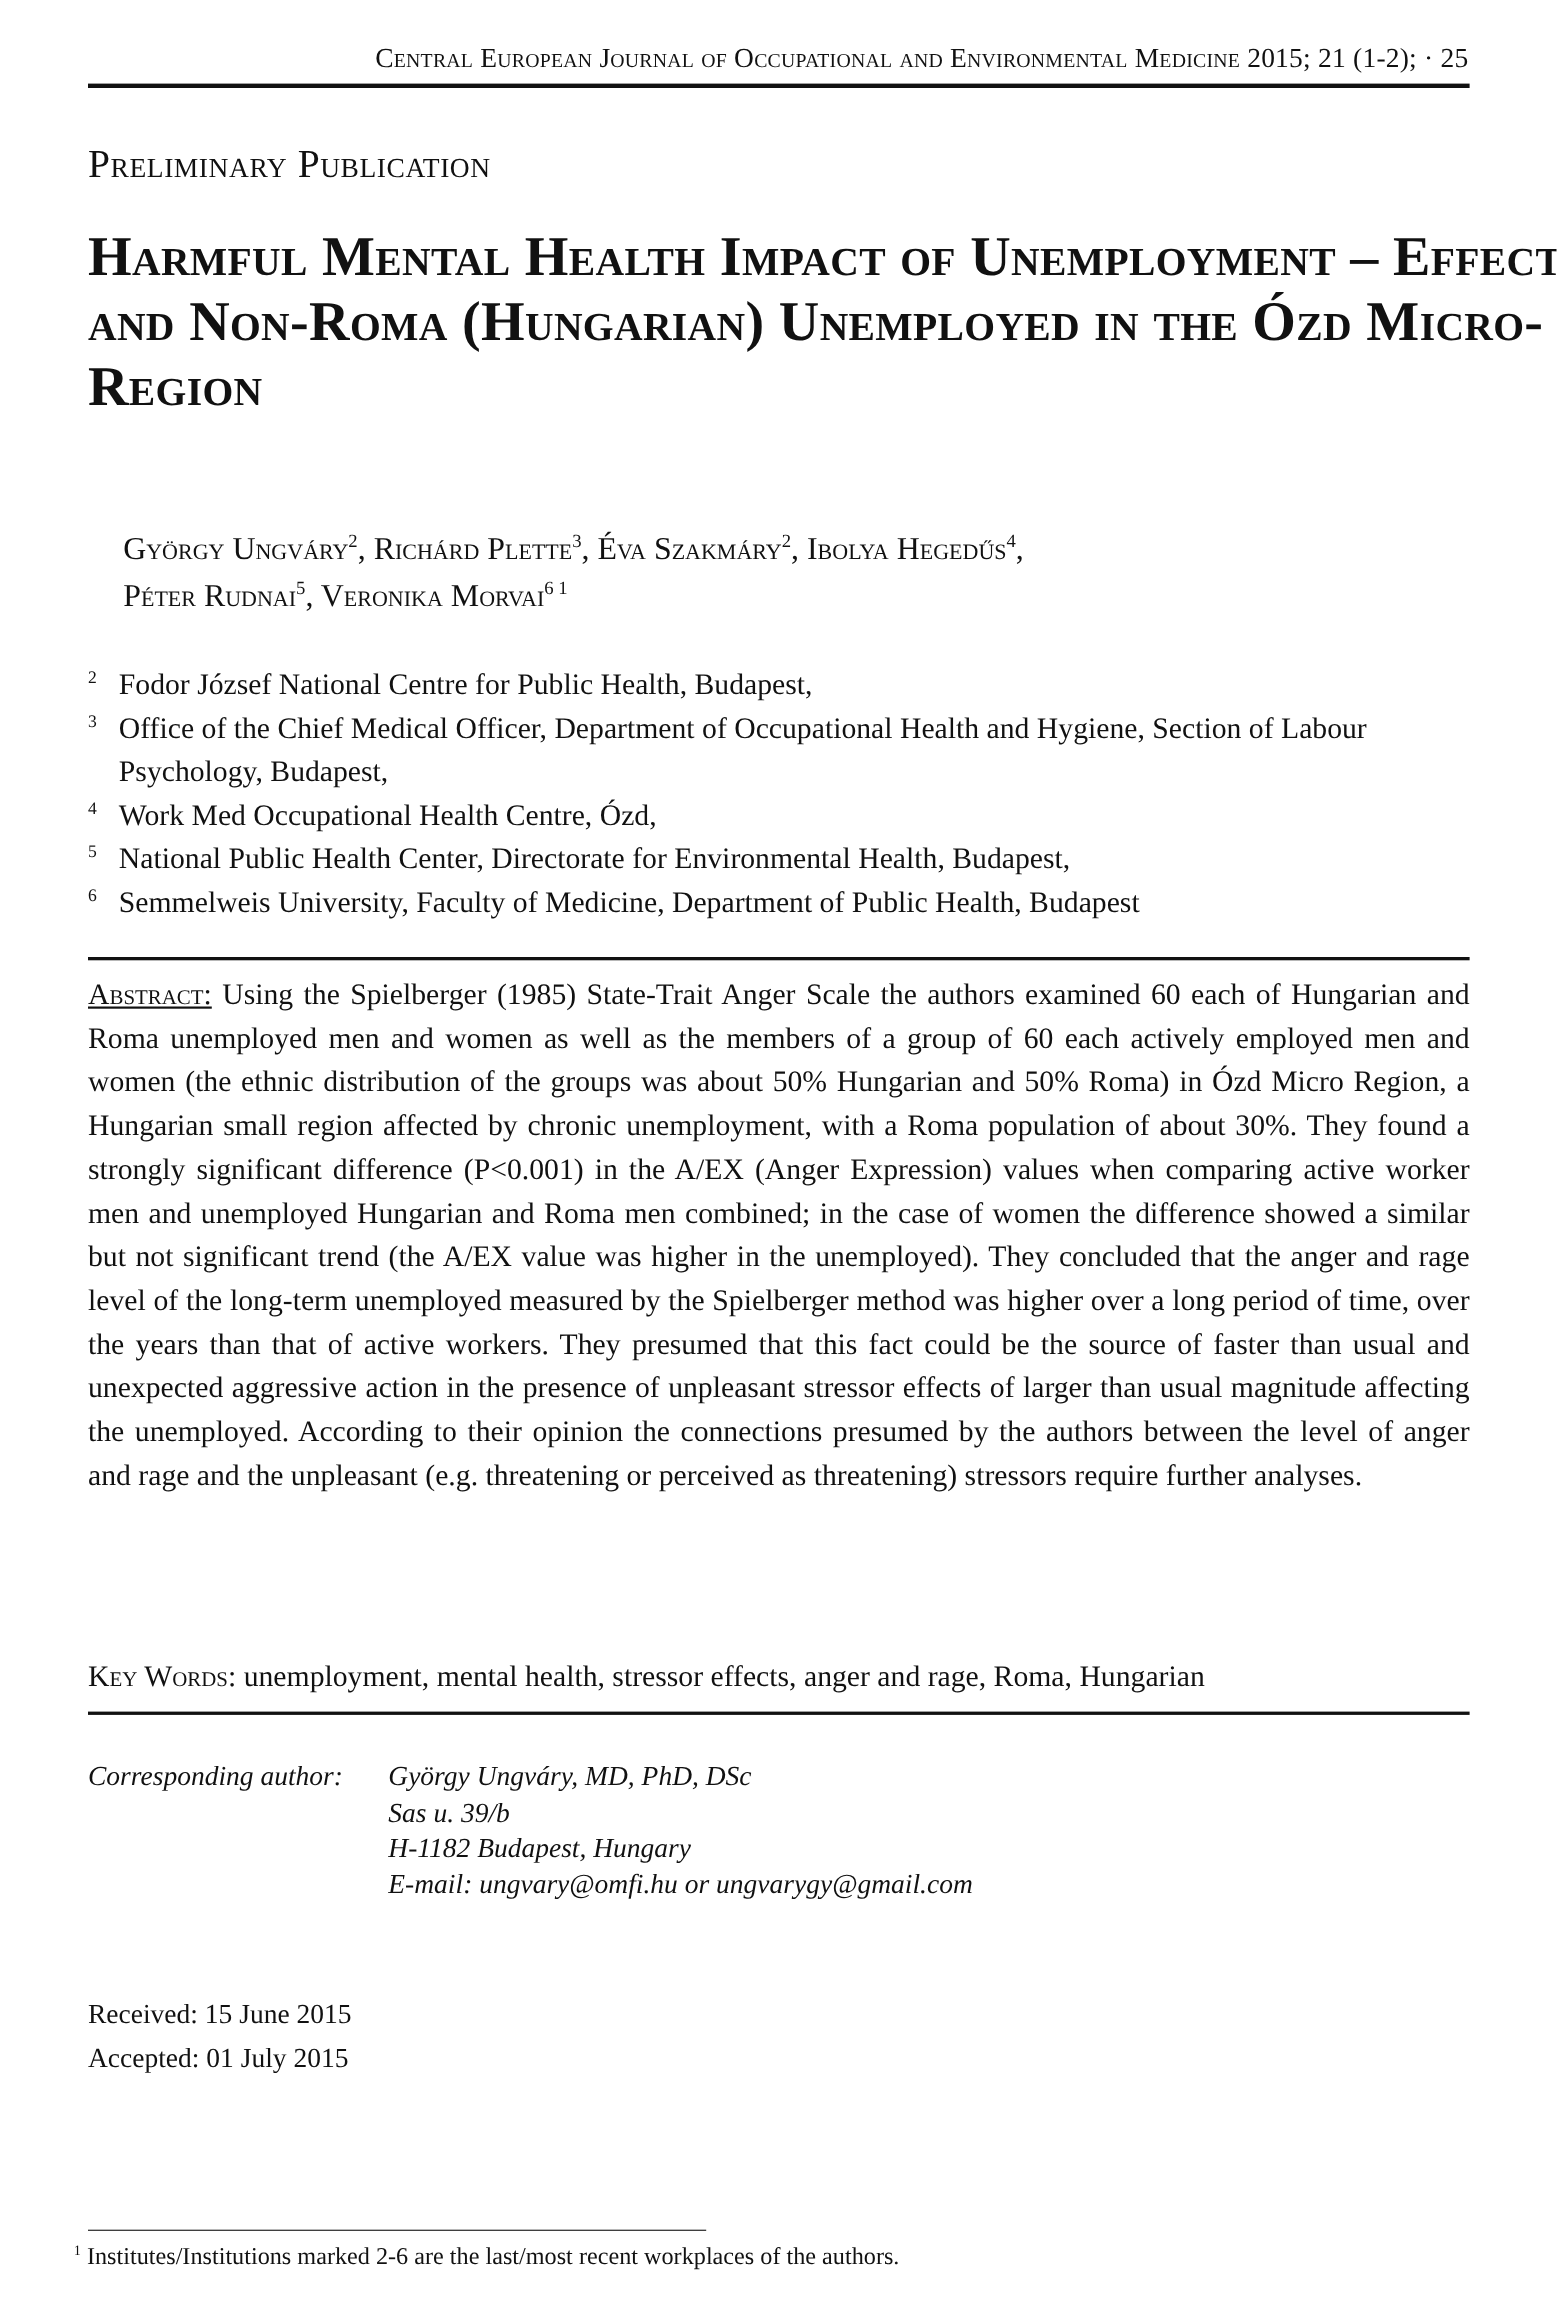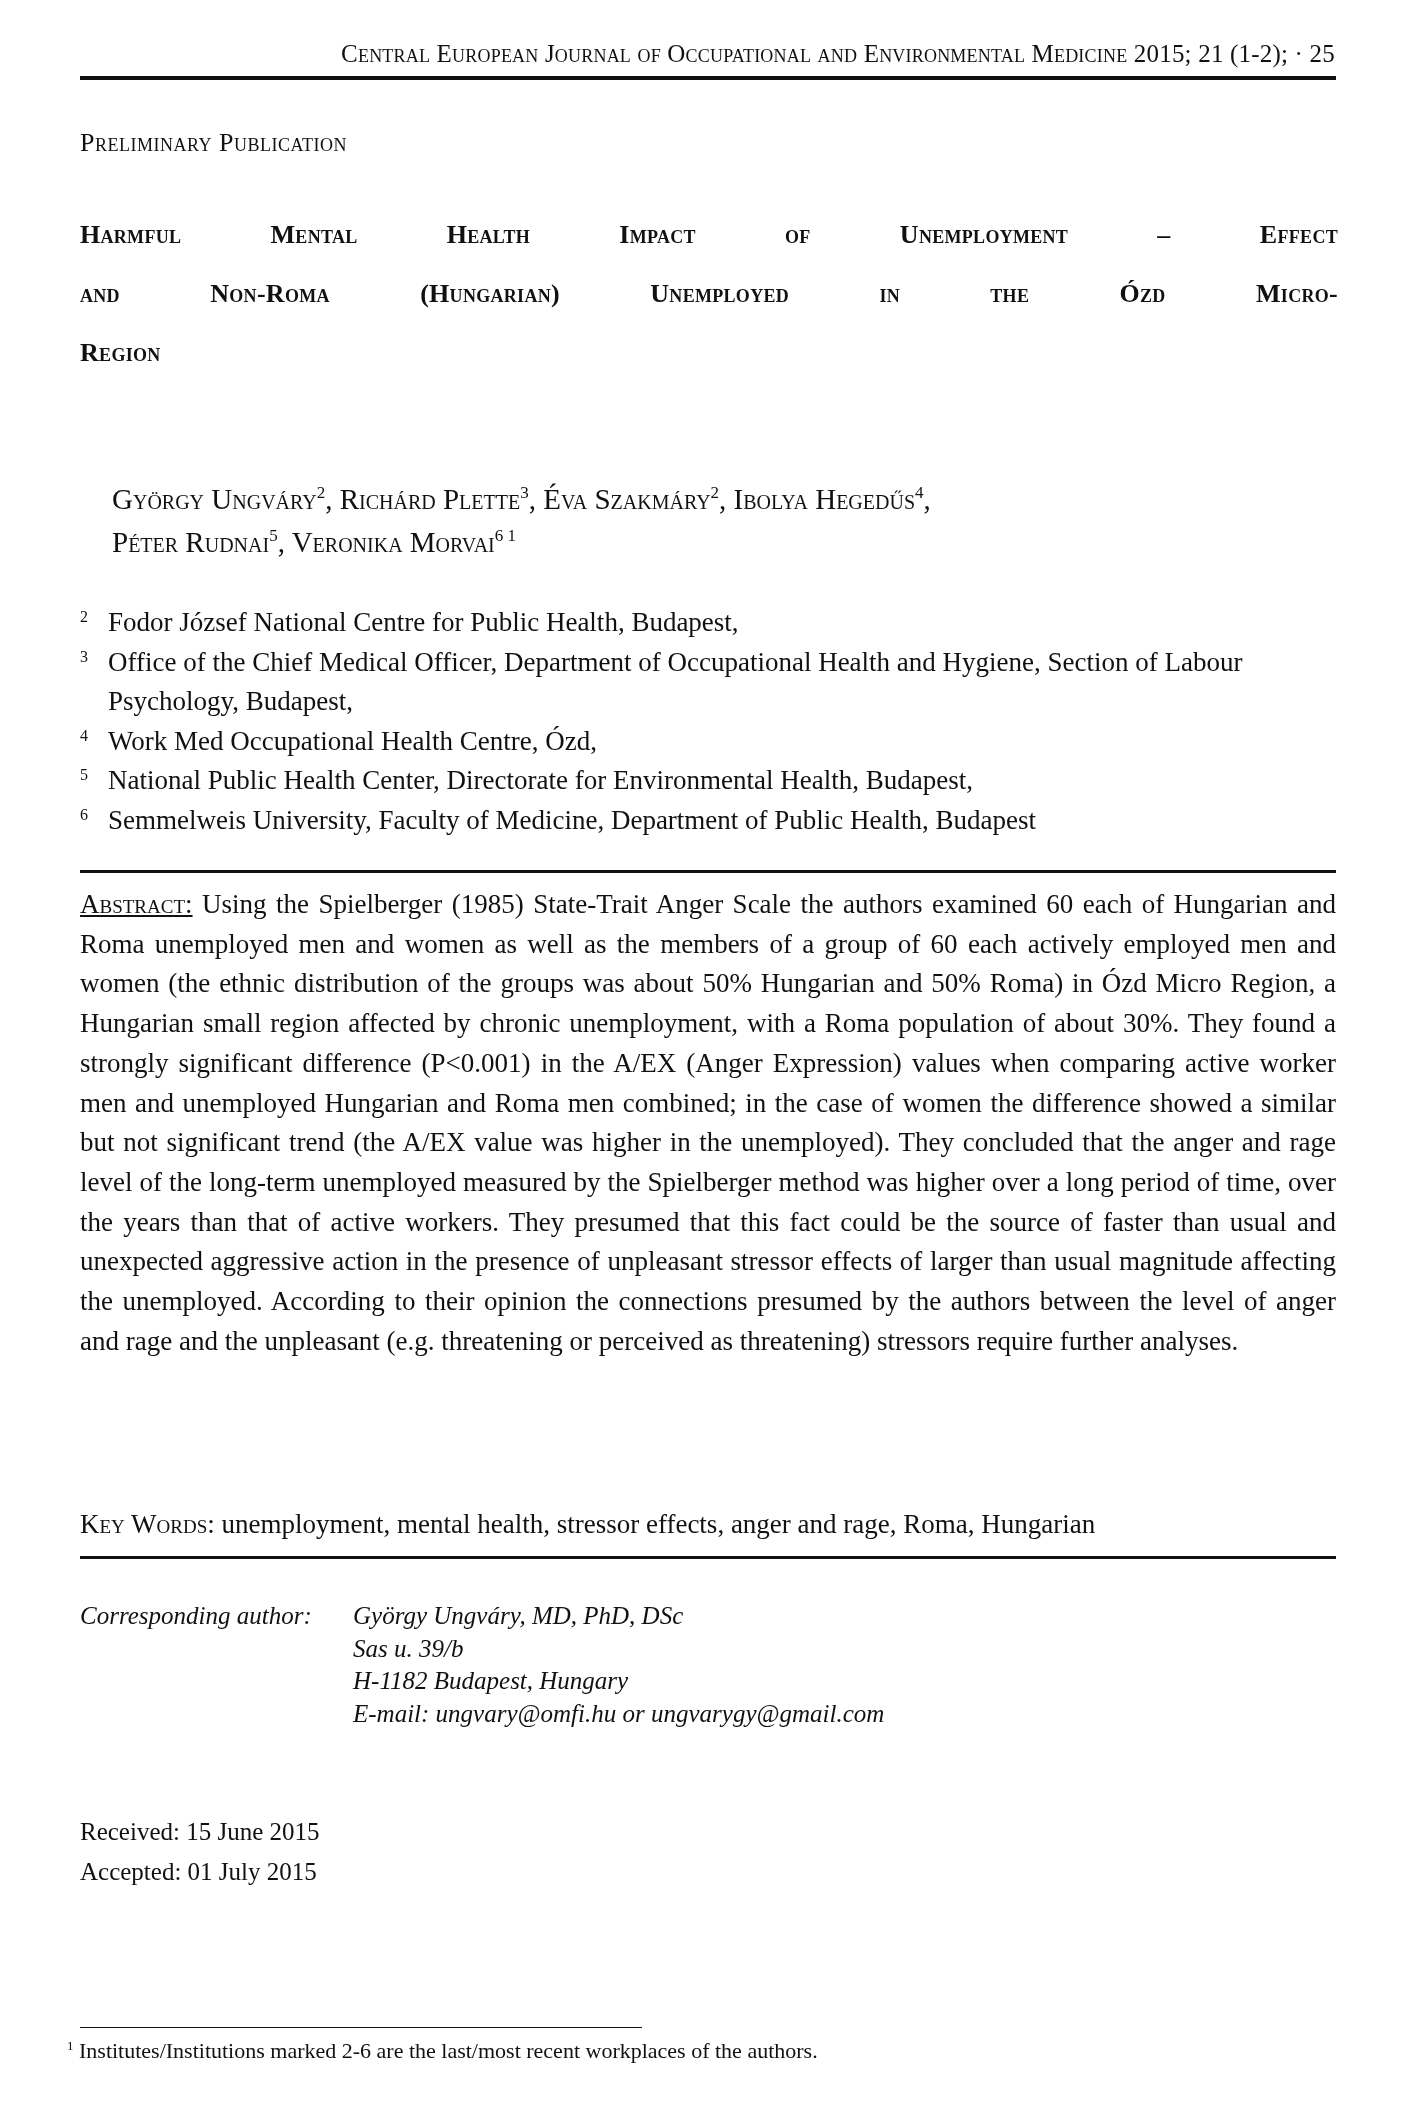--- a/index.html
+++ b/index.html
@@ -2,22 +2,22 @@
 <html><head>
 <meta charset="utf-8">
 <style>
   html, body { margin: 0; padding: 0; background: #ffffff; }
   body { width: 1415px; height: 2104px; position: relative; overflow: hidden;
          font-family: "Liberation Serif", "DejaVu Serif", serif; color: #111; }
   .abs { position: absolute; }
   .sc { font-variant: small-caps; }
   #running-head { top: 40px; right: 80px; font-size: 25px; letter-spacing: 0.2px; white-space: nowrap; }
   #head-rule { top: 76px; left: 80px; width: 1256px; height: 4px; background: #111; }
-  #section-label { top: 128px; left: 80px; font-size: 26px; font-variant: small-caps; font-weight: normal; letter-spacing: 0.5px; margin: 0; }
-  #title { top: 205px; left: 80px; width: 1258px; font-size: 26px; line-height: 59px; font-weight: bold;
+  #section-label { top: 128px; left: 80px; font-size: 36px; font-variant: small-caps; font-weight: normal; letter-spacing: 0.5px; margin: 0; }
+  #title { top: 205px; left: 80px; width: 1258px; font-size: 51px; line-height: 59px; font-weight: bold;
            font-variant: small-caps; margin: 0; letter-spacing: 0.3px; text-align: justify; }
   #title .tl { display: block; text-align: justify; text-align-last: justify; white-space: nowrap; }
   #title .tl.last { text-align-last: left; }
   #authors { top: 478px; left: 80px; width: 1260px; font-size: 29px; line-height: 43px; font-variant: small-caps; margin-left: 32px; }
   #authors sup { font-size: 17px; font-variant: normal; vertical-align: super; line-height: 0; }
   #affil { top: 603px; left: 80px; width: 1260px; font-size: 27px; line-height: 39.5px; margin: 0; padding: 0; list-style: none; }
   #affil li { position: relative; padding-left: 28px; }
   #affil .mark { position: absolute; left: 0; top: -6px; font-size: 16px; }
   #rule-abstract-top { top: 870px; left: 80px; width: 1256px; height: 3px; background: #111; }
   #abstract { top: 885px; left: 80px; width: 1256px; font-size: 27px; line-height: 39.7px; text-align: justify; margin: 0; }

